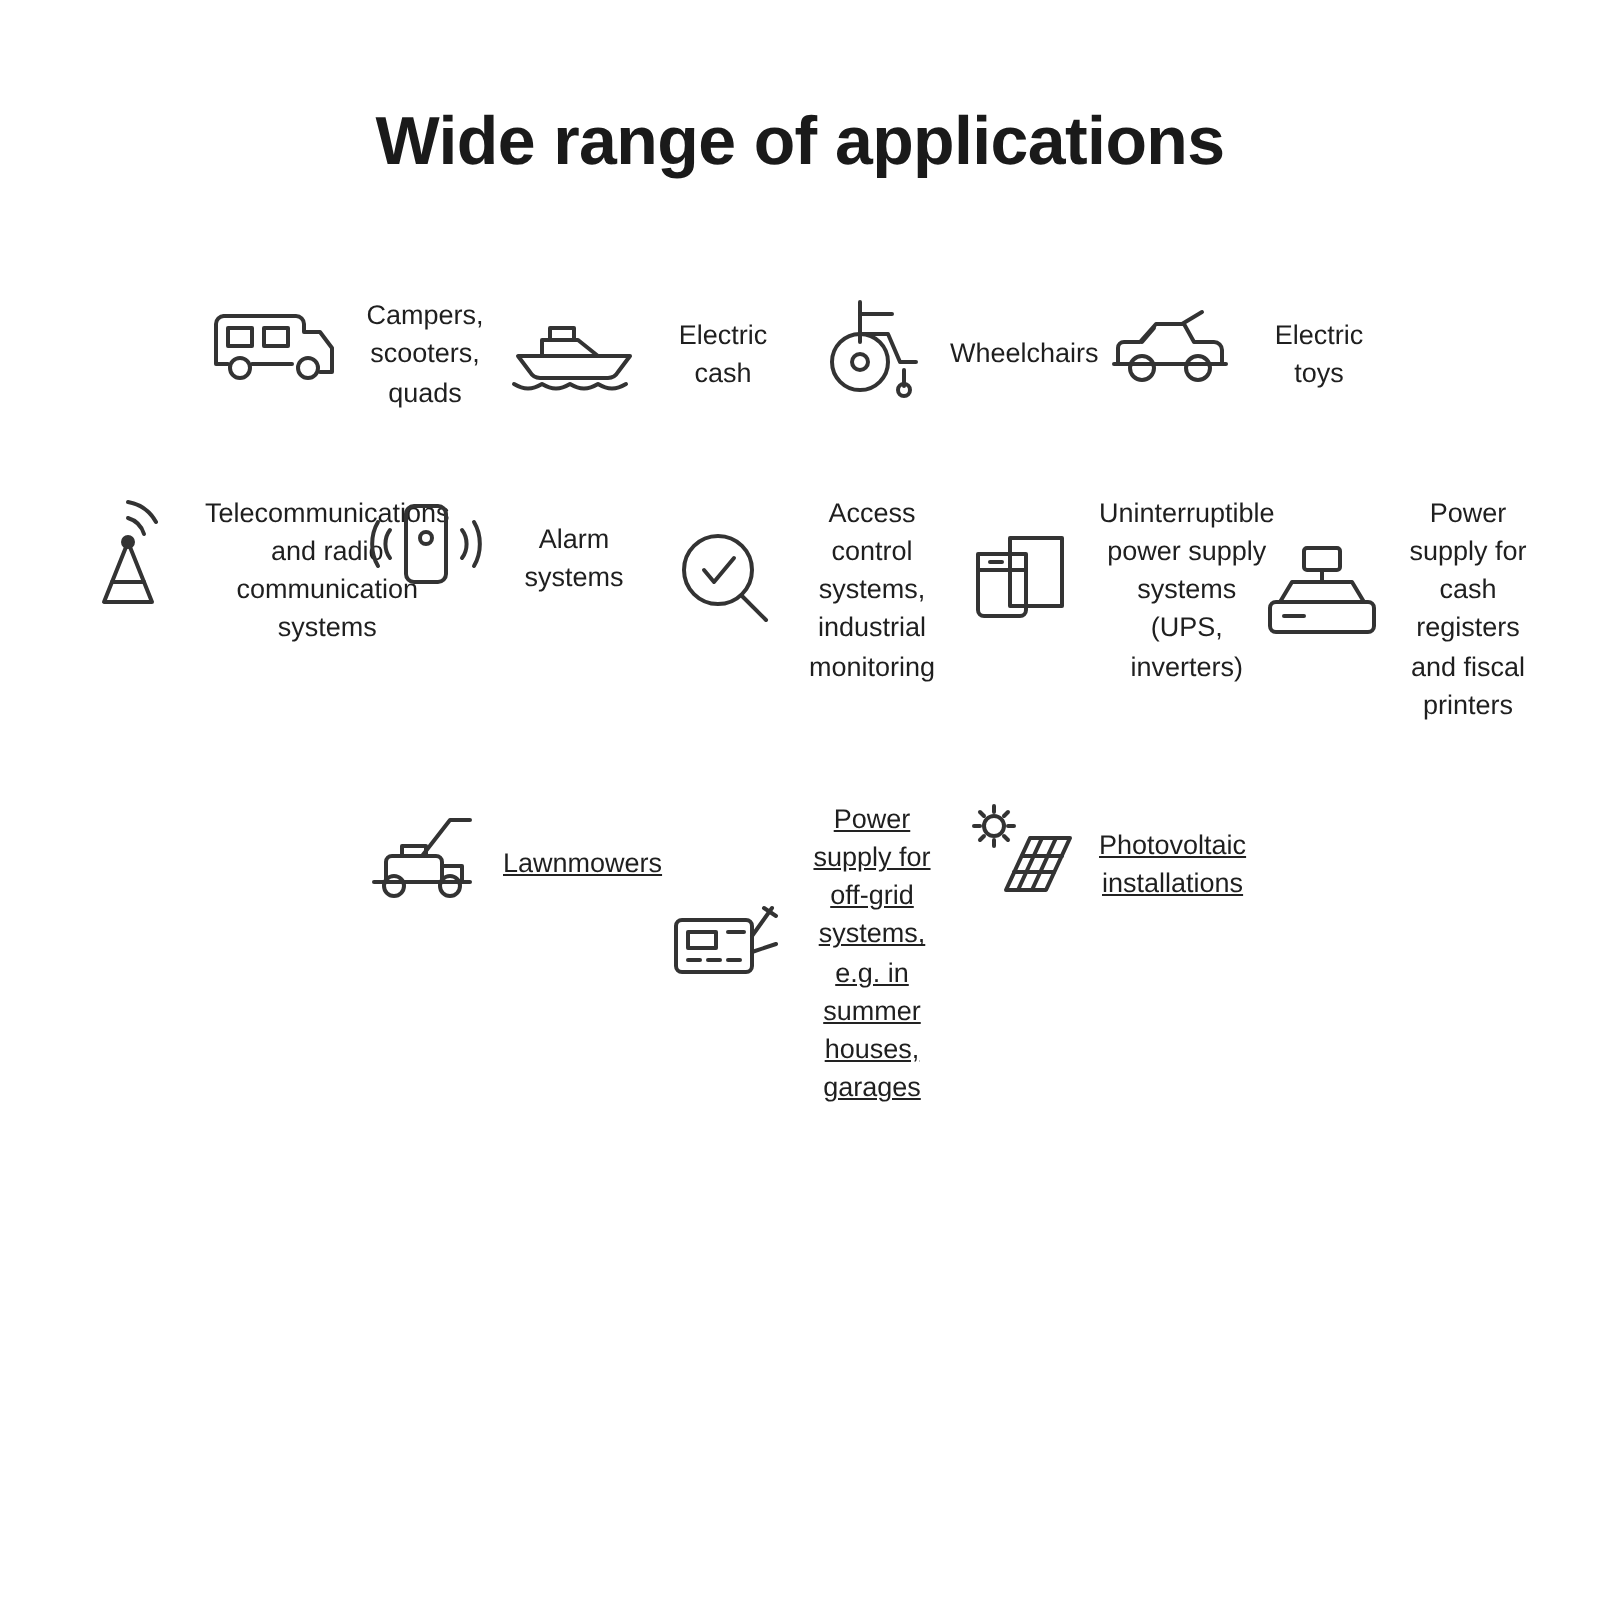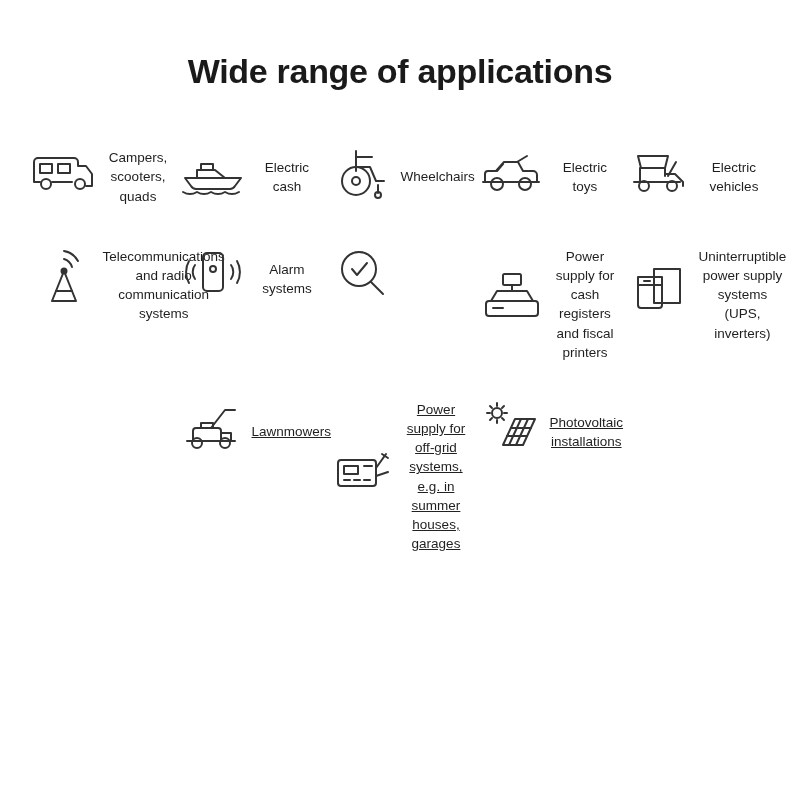--- a/index.html
+++ b/index.html
@@ -127,35 +127,20 @@
             <path d="M10 38 v-8 a3 3 0 0 1 3 -3 h8 l8 -9 h14 l5 9 h10 a4 4 0 0 1 4 4 v7"></path>
             <path d="M22 27 l6 -7"></path>
             <path d="M42 18 l10 -6"></path>
             <circle cx="22" cy="40" r="6"></circle>
             <circle cx="50" cy="40" r="6"></circle>
           </svg>
         </div>
         <div class="caption">Electric toys</div>
       </div>
 
-      <div class="cell">
-        <div class="icon-box">
-          <svg width="72" height="56" viewBox="0 0 72 56" fill="none" stroke="#333" stroke-width="2" stroke-linecap="round" stroke-linejoin="round">
-            <path d="M14 12 h30 l-3 12 h-24 z"></path>
-            <path d="M16 24 v14"></path>
-            <path d="M41 24 v8"></path>
-            <path d="M41 30 h10 l8 8 v4"></path>
-            <path d="M10 38 h46"></path>
-            <circle cx="20" cy="42" r="5"></circle>
-            <circle cx="48" cy="42" r="5"></circle>
-            <path d="M52 18 l-8 14"></path>
-          </svg>
-        </div>
-        <div class="caption">Electric vehicles</div>
-      </div>
 
     </div>
 
     <div class="row row-2">
 
       <div class="cell">
         <div class="icon-box">
           <svg width="72" height="62" viewBox="0 0 72 62" fill="none" stroke="#333" stroke-width="2" stroke-linecap="round" stroke-linejoin="round">
             <path d="M36 22 l-12 30 h24 z"></path>
             <path d="M28 42 h16"></path>
@@ -182,45 +167,46 @@
       </div>
 
       <div class="cell">
         <div class="icon-box">
           <svg width="72" height="62" viewBox="0 0 72 62" fill="none" stroke="#333" stroke-width="2" stroke-linecap="round" stroke-linejoin="round">
             <circle cx="33" cy="26" r="17"></circle>
             <path d="M26 26 l5 6 l10 -12"></path>
             <path d="M45 39 l12 12"></path>
           </svg>
         </div>
+        <div class="caption">Access control systems, industrial monitoring</div>
+      </div>
+
+      <div class="cell">
+        <div class="icon-box">
+          <svg width="72" height="62" viewBox="0 0 72 62" fill="none" stroke="#333" stroke-width="2" stroke-linecap="round" stroke-linejoin="round">
+            <path d="M30 10 h26 v34 h-26 z"></path>
+            <path d="M14 18 h24 v28 a3 3 0 0 1 -3 3 H17 a3 3 0 0 1 -3 -3 z"></path>
+            <path d="M14 26 h24"></path>
+            <path d="M20 22 h6"></path>
+          </svg>
+        </div>
+        <div class="caption">Uninterruptible power supply systems (UPS, inverters)</div>
       </div>
 
       <div class="cell">
         <div class="icon-box">
           <svg width="72" height="62" viewBox="0 0 72 62" fill="none" stroke="#333" stroke-width="2" stroke-linecap="round" stroke-linejoin="round">
             <rect x="28" y="6" width="18" height="11" rx="1.5"></rect>
             <path d="M37 17 v6"></path>
             <path d="M22 23 h30 l6 10 H16 z"></path>
             <path d="M14 33 h46 a3 3 0 0 1 3 3 v9 a3 3 0 0 1 -3 3 H14 a3 3 0 0 1 -3 -3 v-9 a3 3 0 0 1 3 -3 z"></path>
             <path d="M18 40 h10"></path>
           </svg>
         </div>
         <div class="caption">Power supply for cash registers and fiscal printers</div>
-      </div>
-
-      <div class="cell">
-        <div class="icon-box">
-          <svg width="72" height="62" viewBox="0 0 72 62" fill="none" stroke="#333" stroke-width="2" stroke-linecap="round" stroke-linejoin="round">
-            <path d="M30 10 h26 v34 h-26 z"></path>
-            <path d="M14 18 h24 v28 a3 3 0 0 1 -3 3 H17 a3 3 0 0 1 -3 -3 z"></path>
-            <path d="M14 26 h24"></path>
-            <path d="M20 22 h6"></path>
-          </svg>
-        </div>
-        <div class="caption">Uninterruptible power supply systems (UPS, inverters)</div>
       </div>
 
     </div>
 
     <div class="row row-3">
 
       <div class="spacer-cell"></div>
 
       <div class="cell">
         <div class="icon-box">

